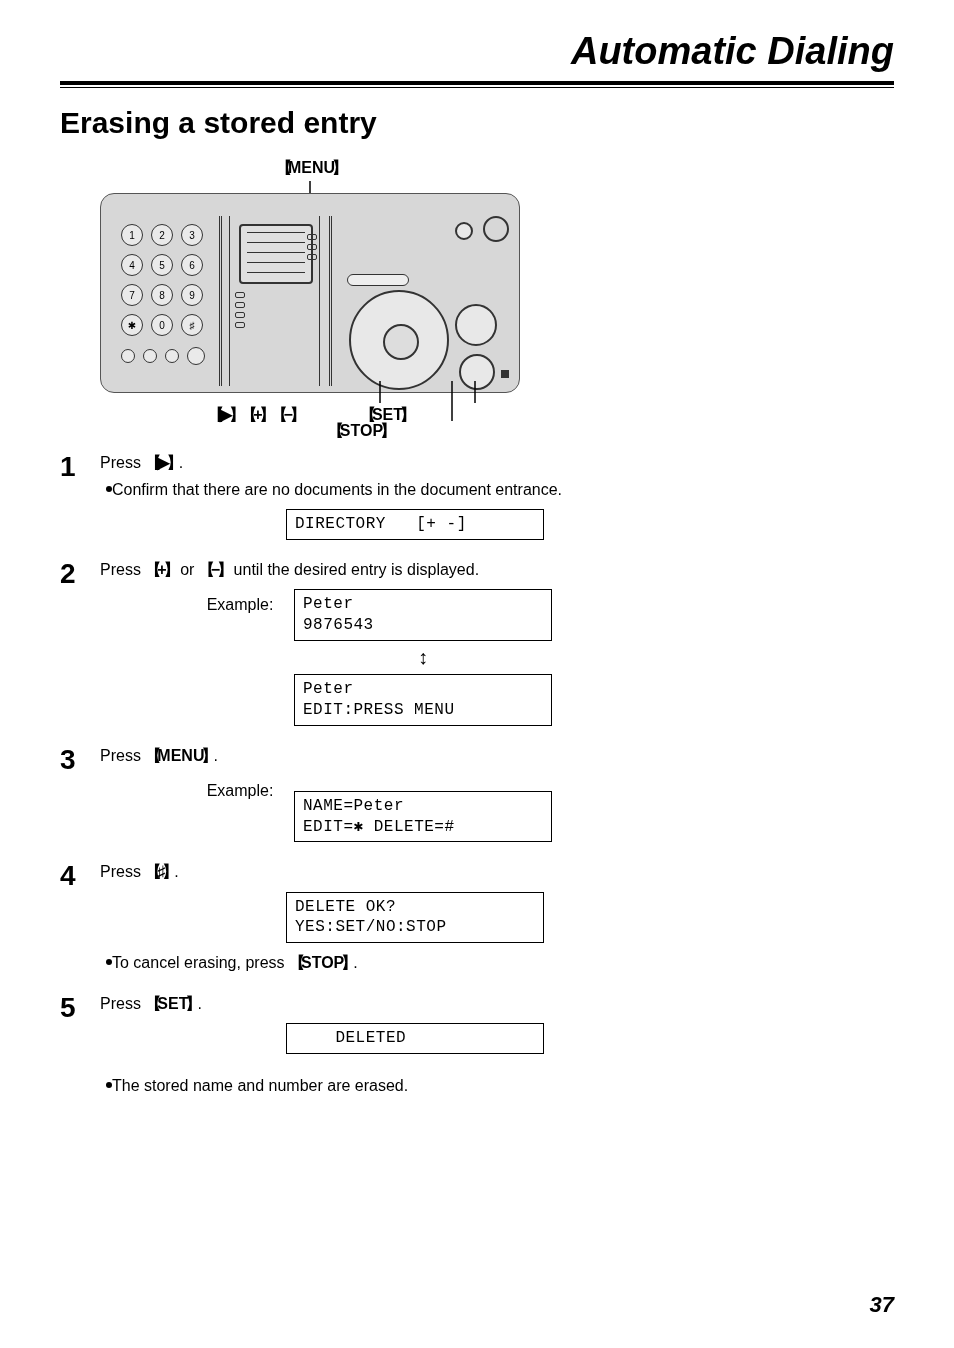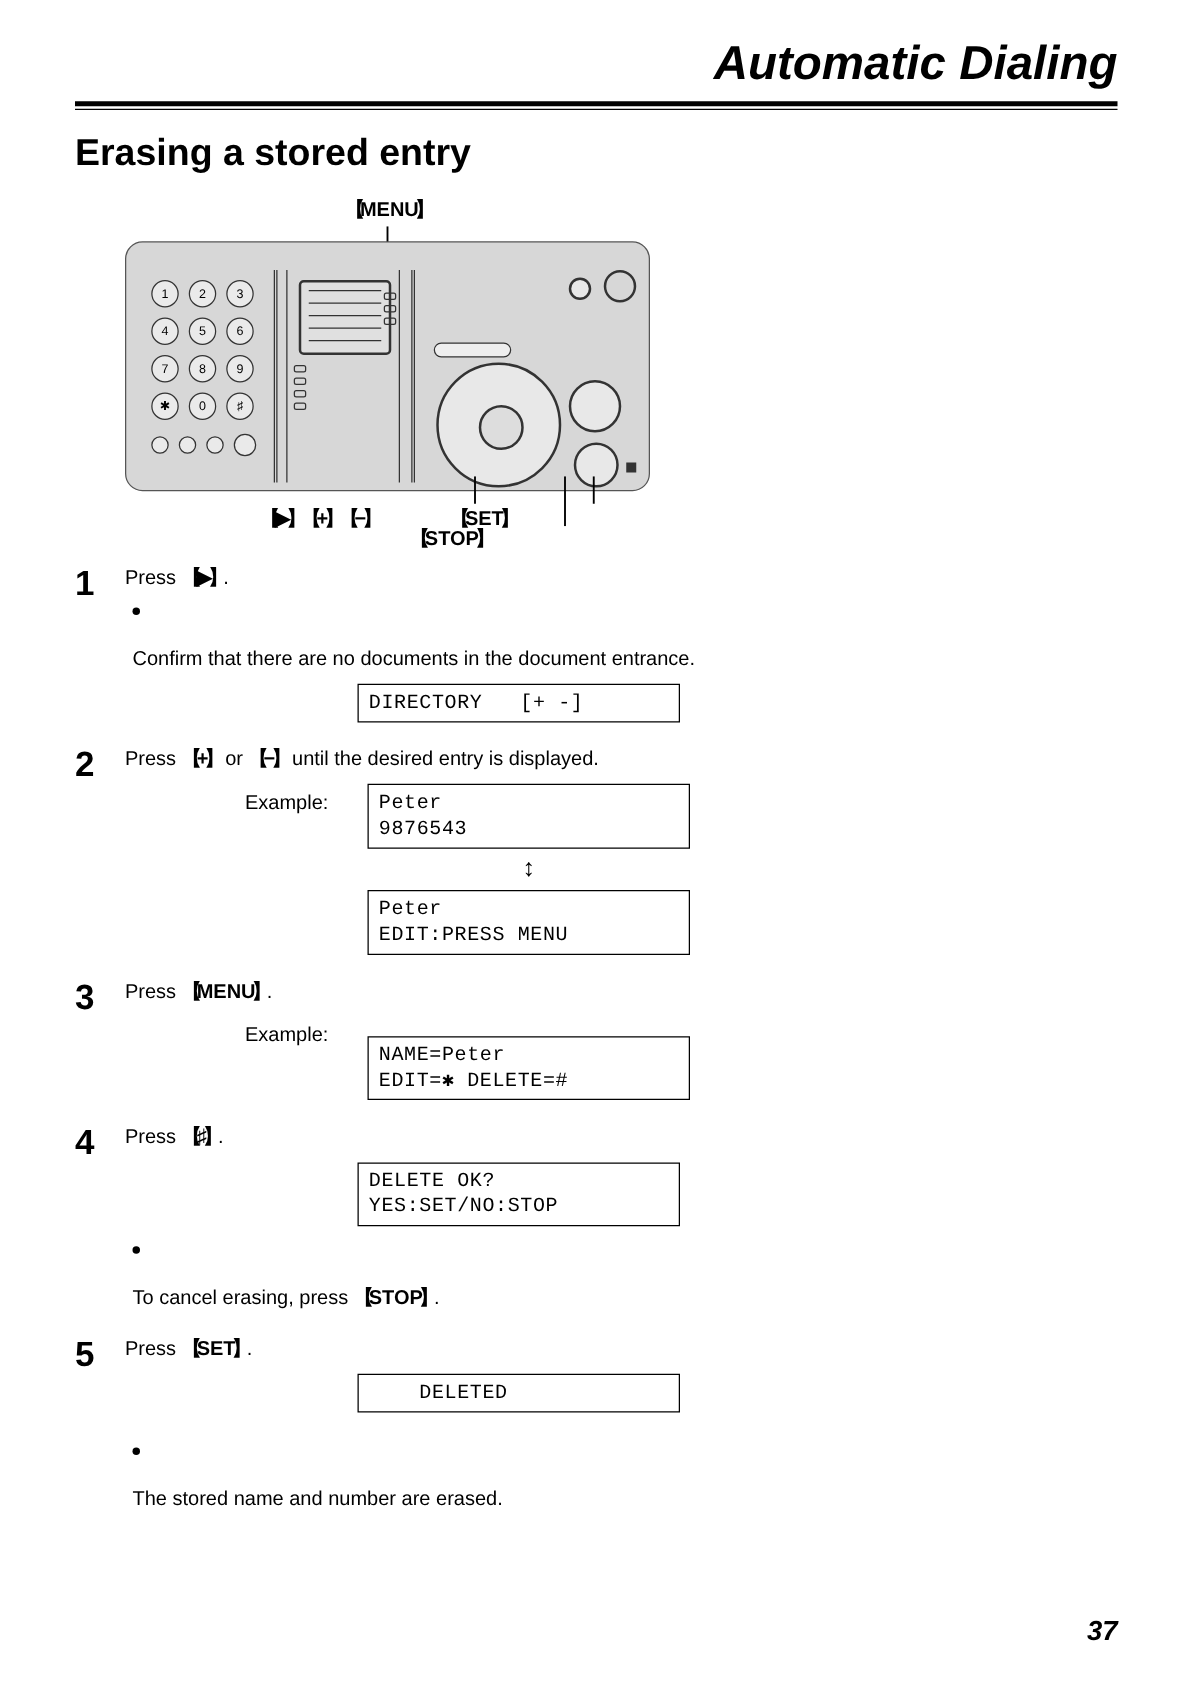--- a/index.html
+++ b/index.html
@@ -202,23 +202,22 @@
       flex: 1;
       font-size: 16px;
       line-height: 1.45;
     }
     .step-body .main-line {
       margin-bottom: 4px;
     }
     .bullet-line {
       display: flex;
       align-items: flex-start;
-      gap: 24px;
+      gap: 0;
       margin-left: 6px;
-      flex-direction: column;
     }
     .bullet-dot {
       width: 6px;
       height: 6px;
       background: #000;
       border-radius: 50%;
       margin-top: 8px;
       flex-shrink: 0;
     }
     .key {
@@ -240,21 +239,21 @@
     .lcd-row {
       display: flex;
       align-items: flex-start;
       gap: 10px;
       margin-top: 8px;
     }
     .lcd-row .ex-label {
       font-size: 16px;
       padding-top: 4px;
       min-width: 88px;
-      text-align: left;
+      text-align: center;
     }
     .lcd-stack {
       display: flex;
       flex-direction: column;
       align-items: center;
     }
     .updown-arrow {
       font-size: 20px;
       font-weight: bold;
       margin: 2px 0;

